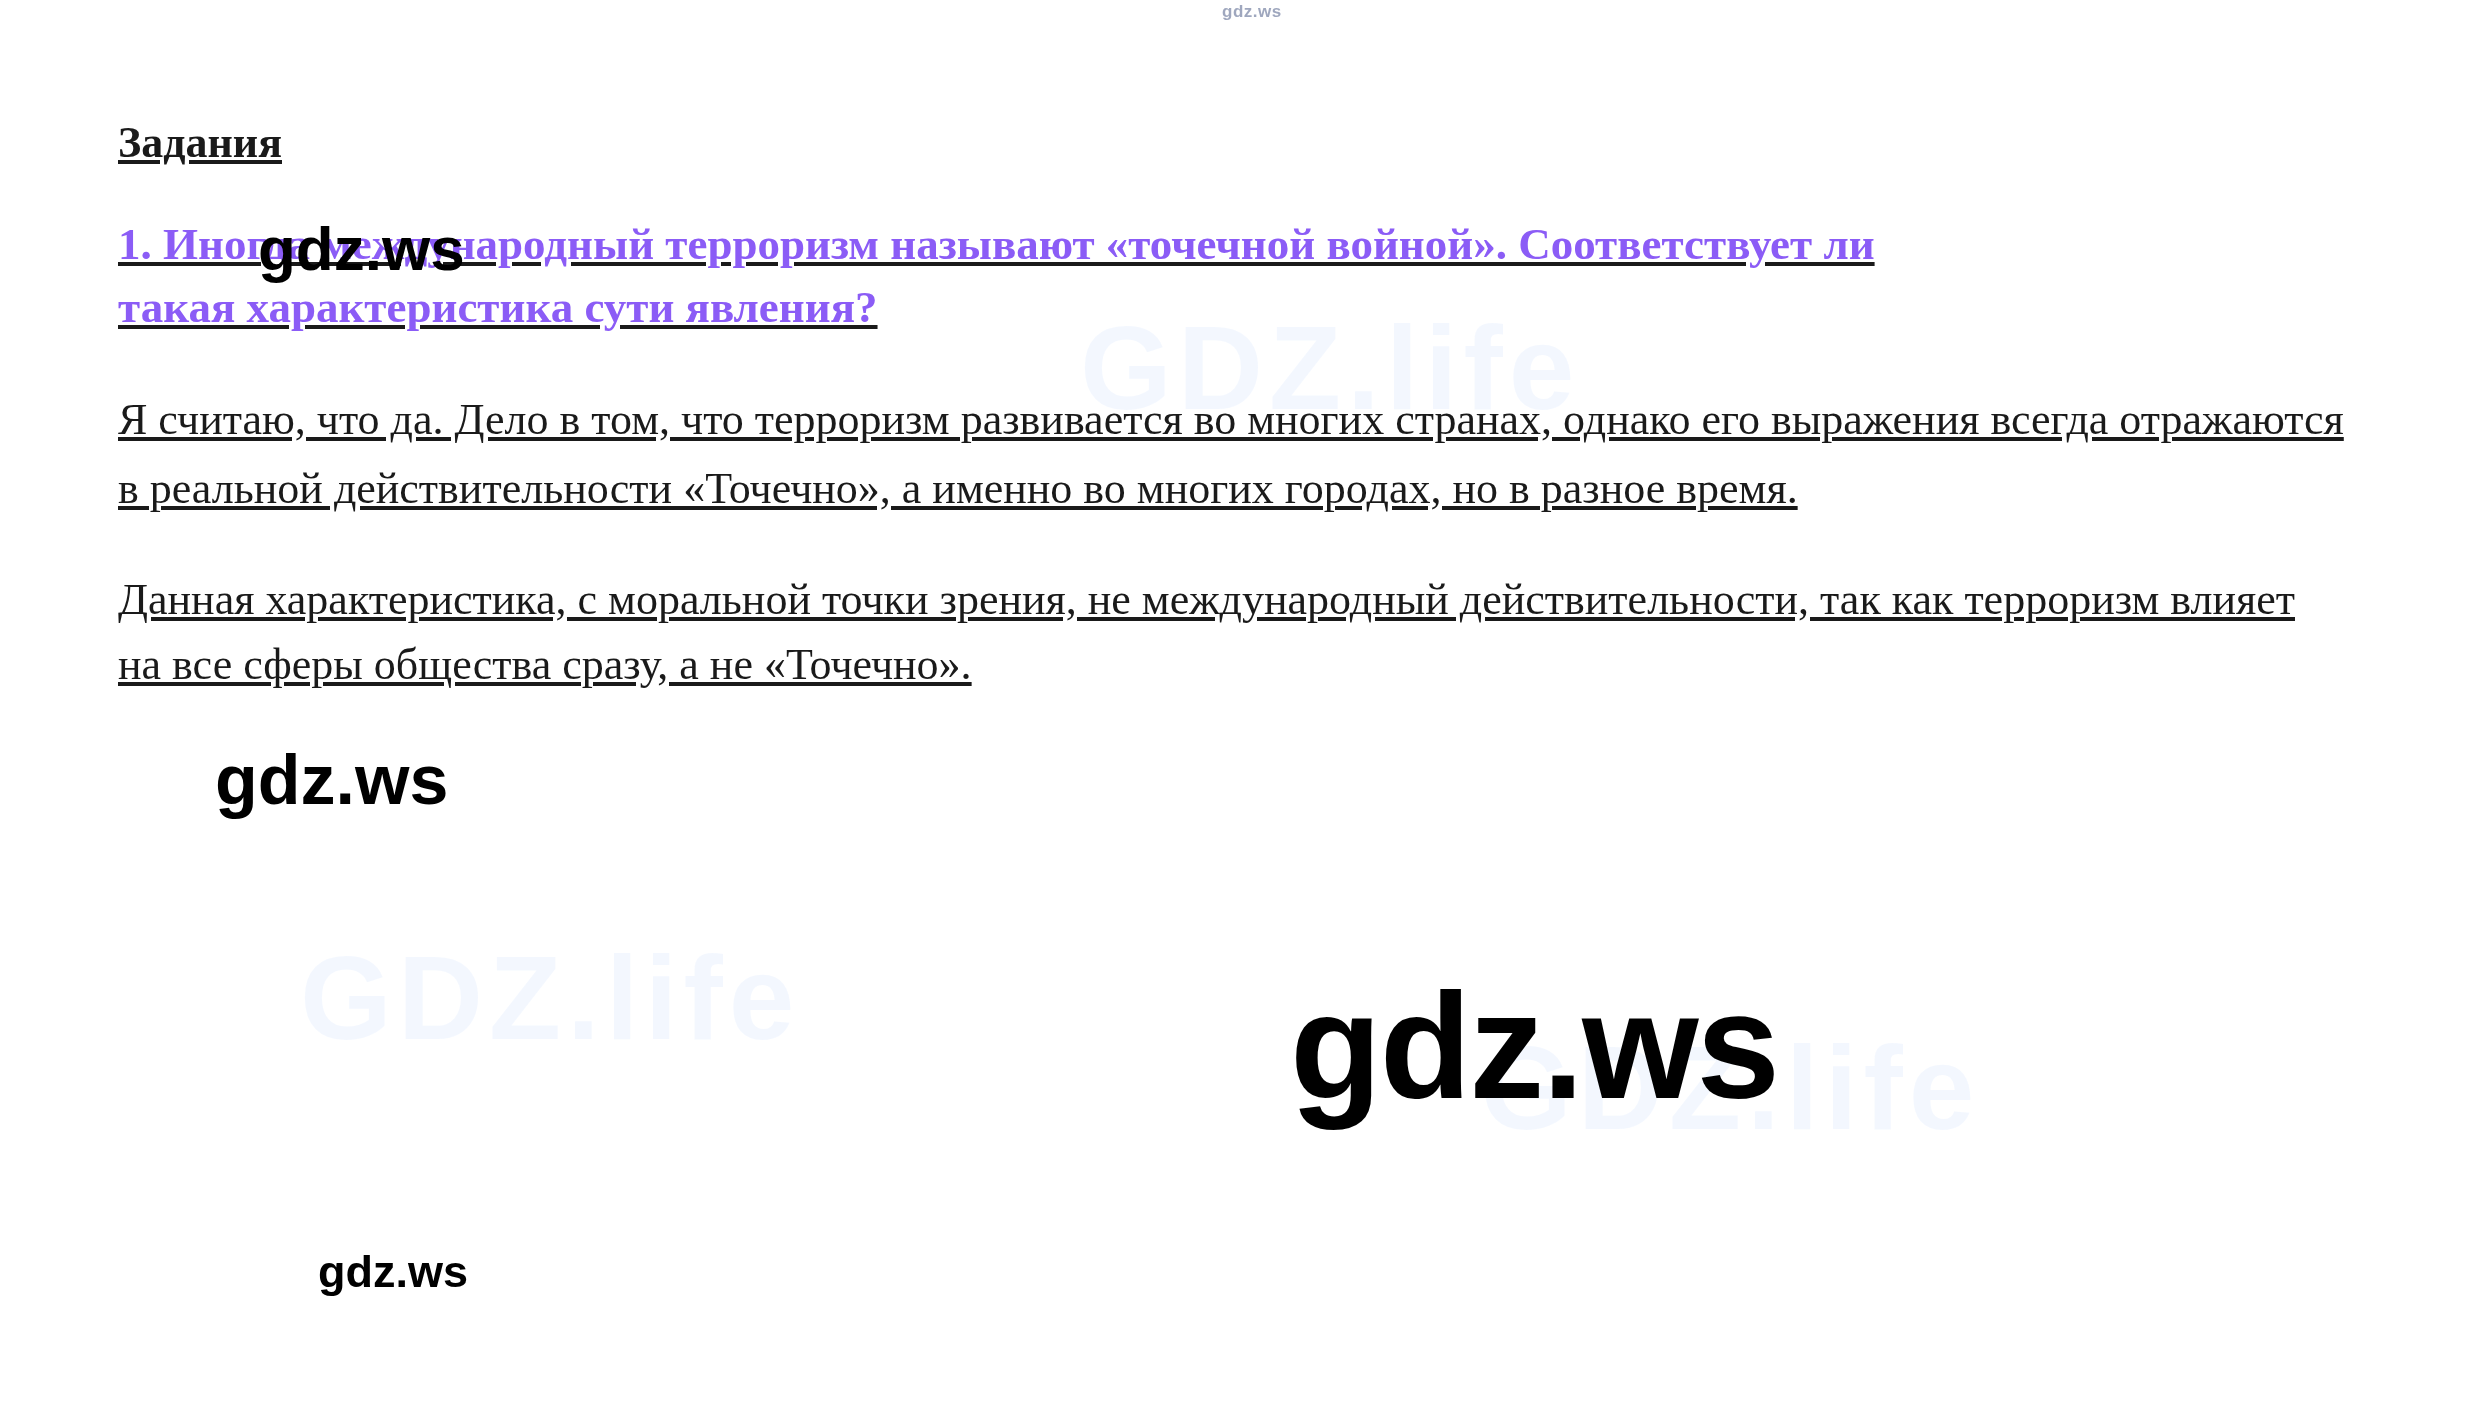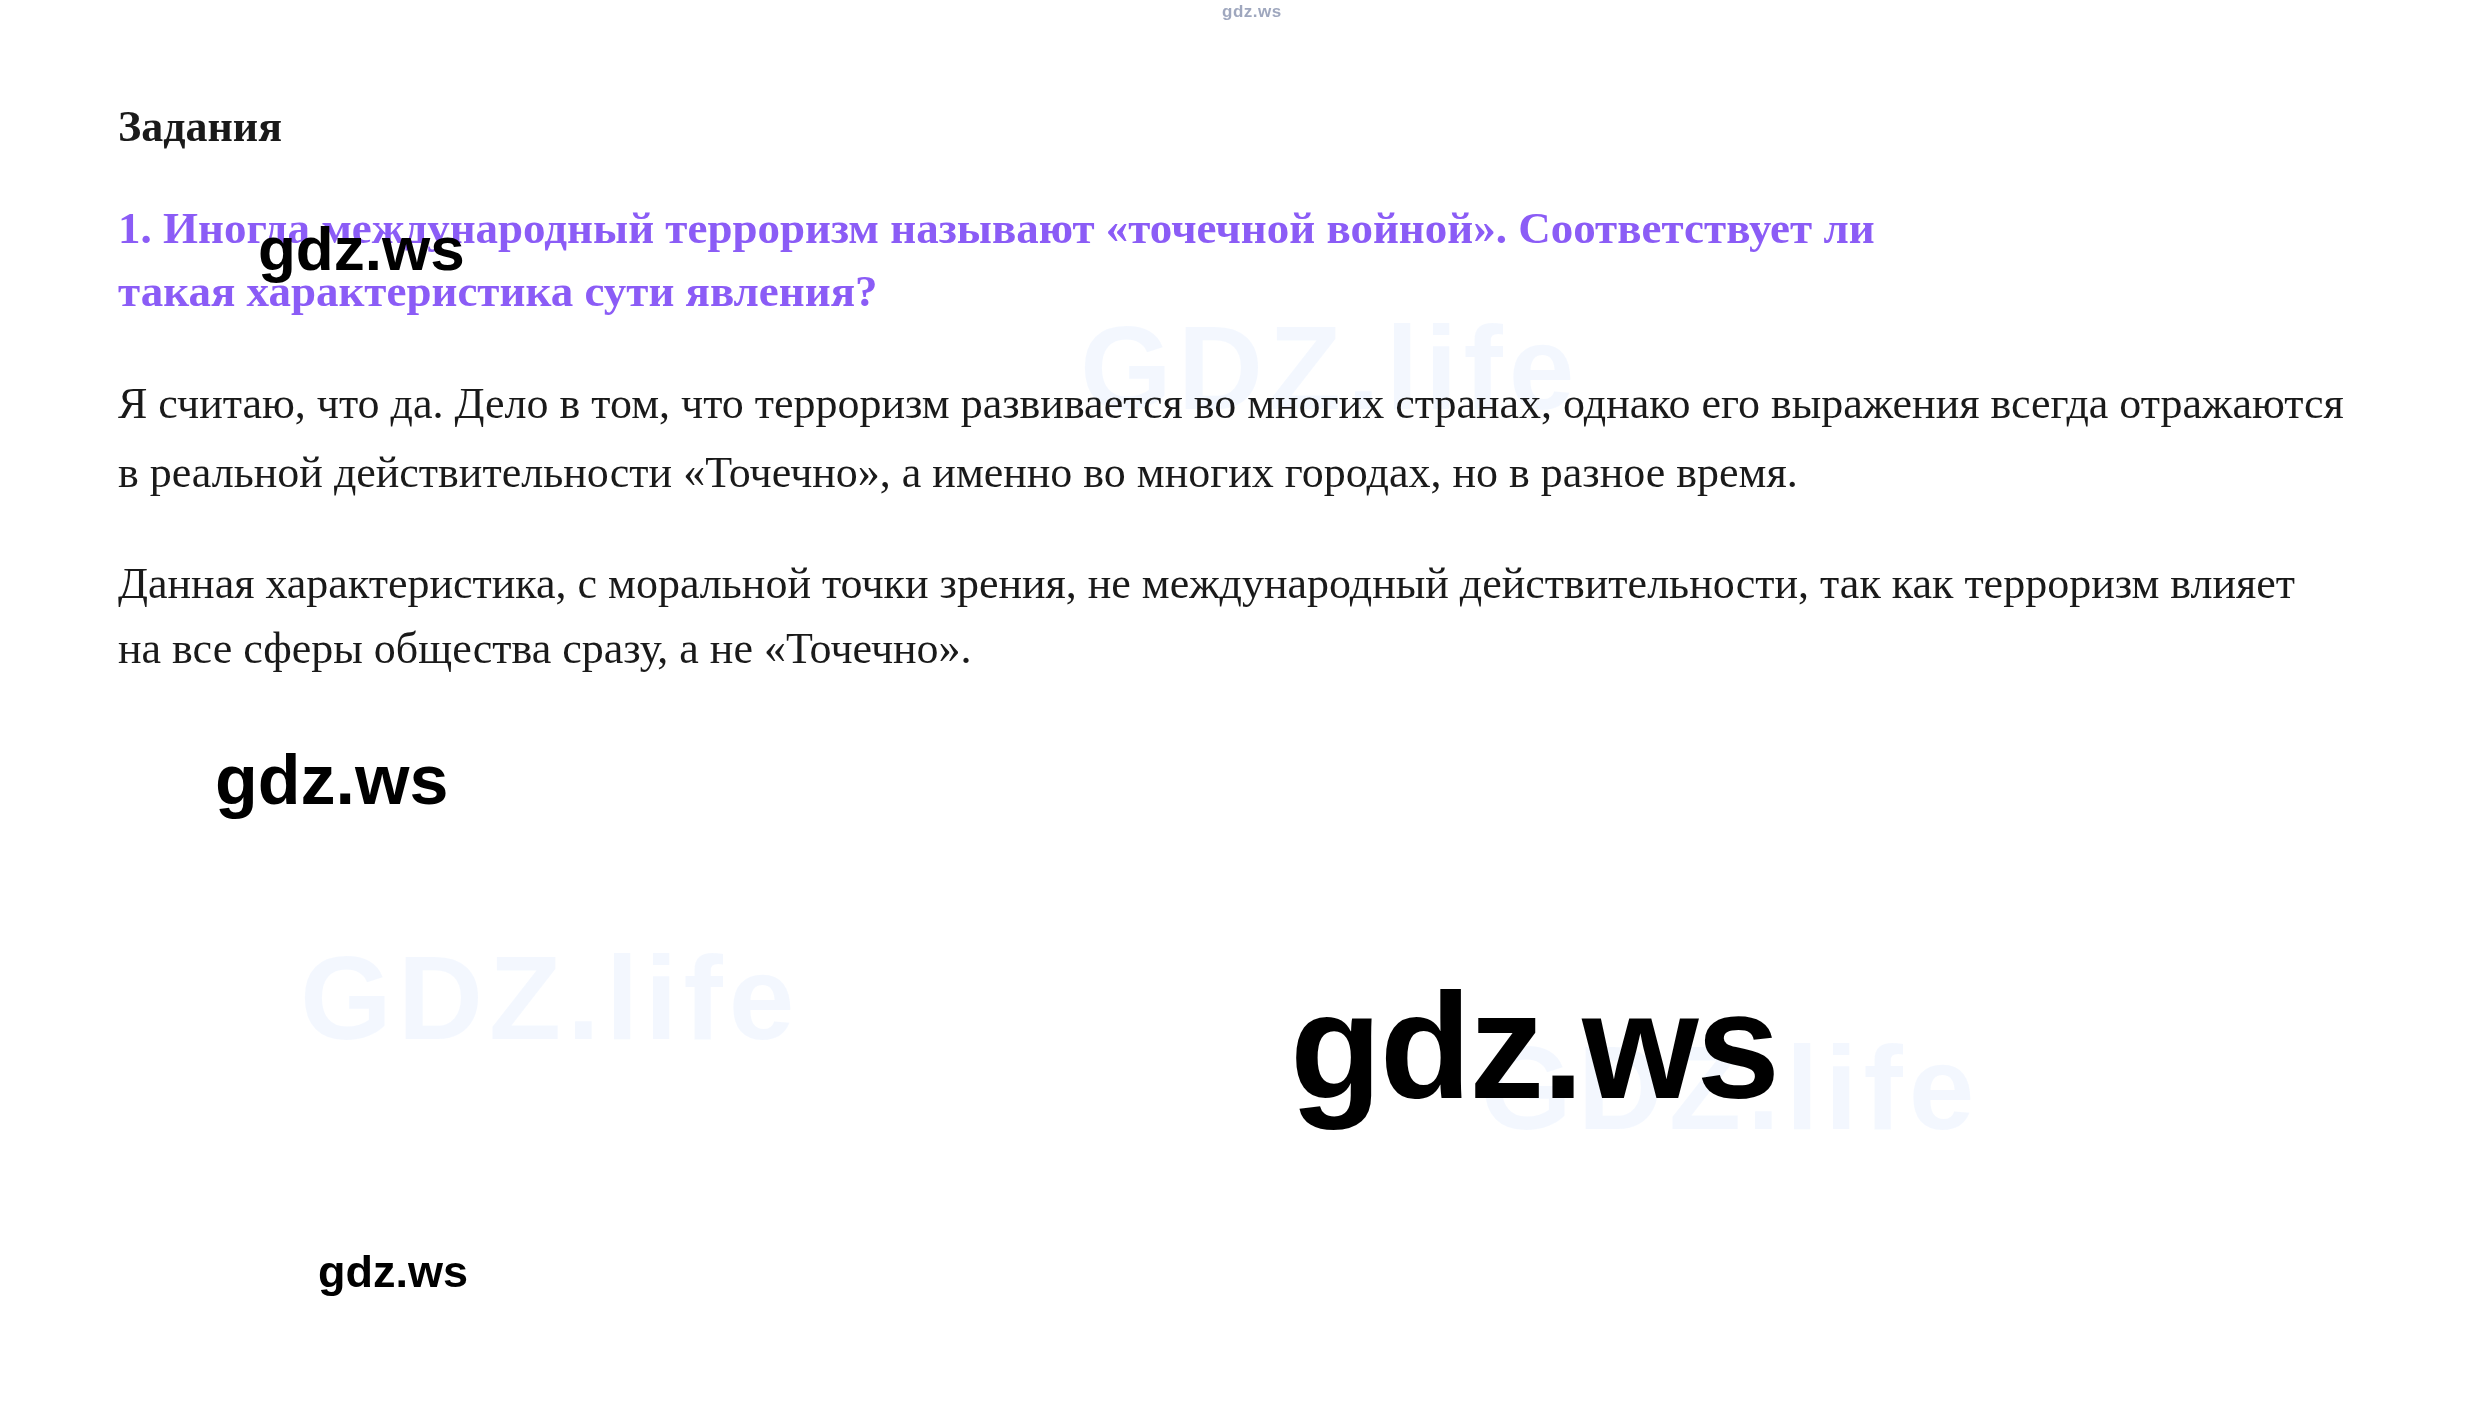--- a/index.html
+++ b/index.html
@@ -34,22 +34,23 @@
   .page {
     position: absolute;
     left: 0; top: 0;
     width: 2481px;
     height: 1180px;
   }
 
   .content {
     position: absolute;
     left: 118px;
-    top: 102px;
+    top: 118px;
     width: 2250px;
+    text-decoration: underline;
   }
 
   .section-title {
     font-size: 44px;
     line-height: 1.15;
     margin: 0 0 44px 0;
     color: #1a1a1a;
   }
 
   .question {

